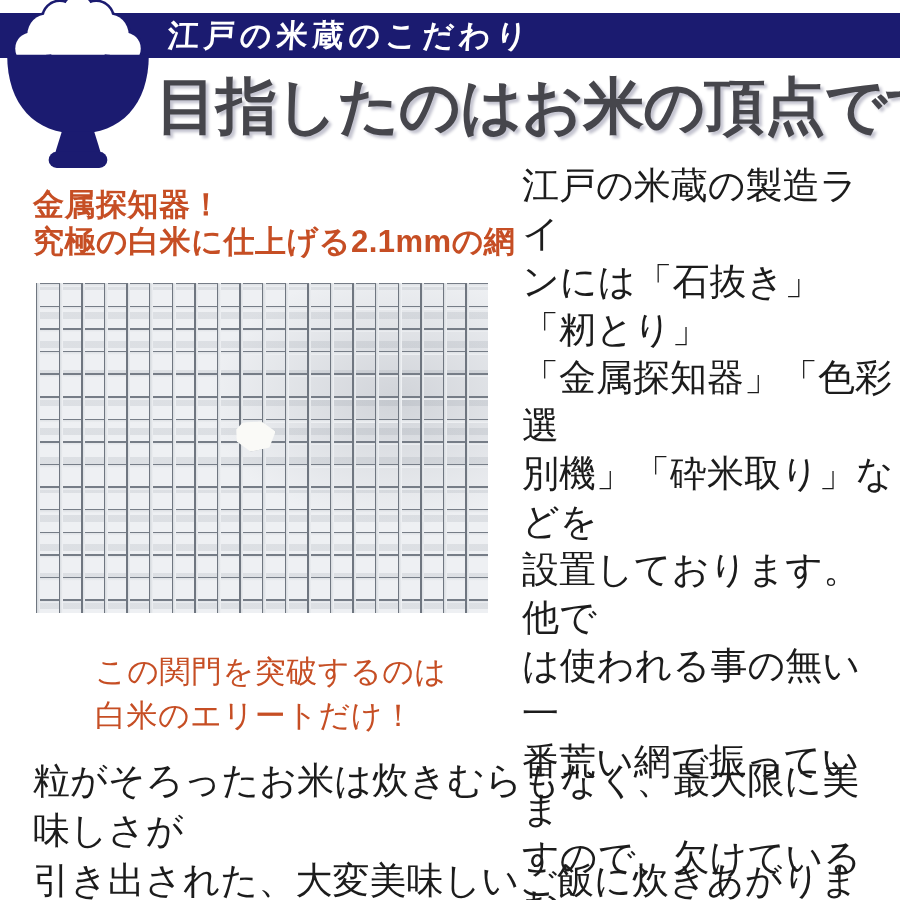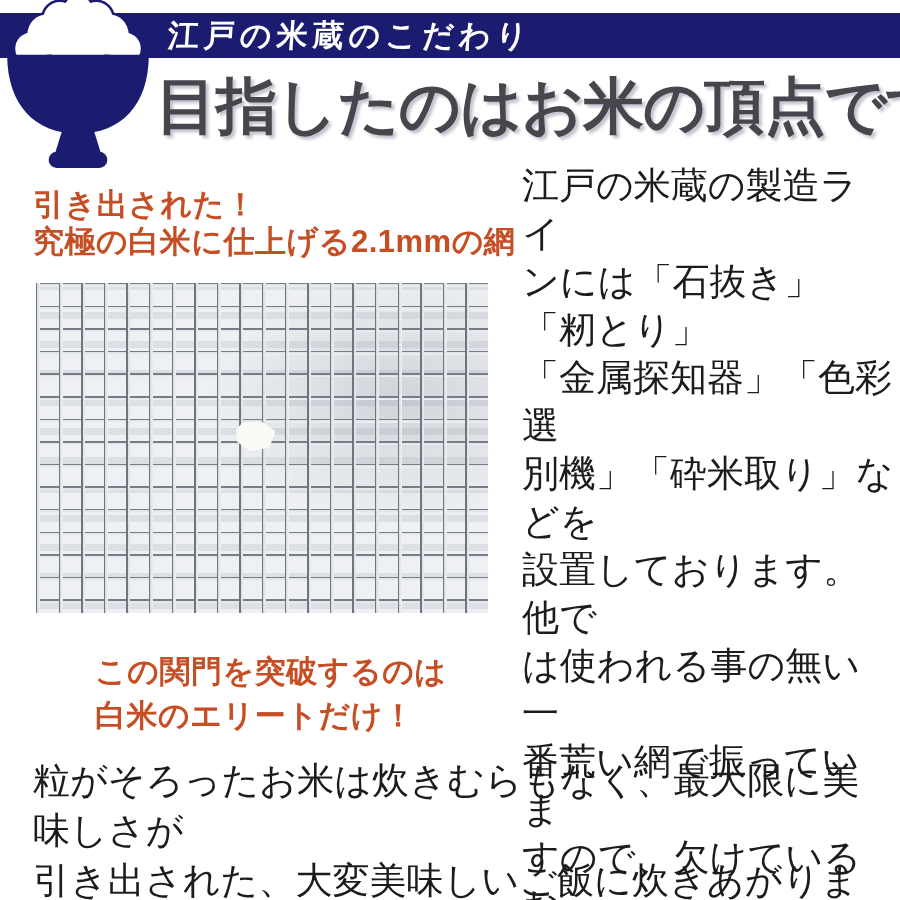--- a/index.html
+++ b/index.html
@@ -46,21 +46,21 @@
   .grain{
     position:absolute;left:198px;top:138px;width:42px;height:30px;
     background:#fafaf7;
     clip-path:polygon(25% 0,70% 5%,100% 45%,80% 95%,35% 100%,5% 60%,8% 20%);
     transform:rotate(-8deg);
     box-shadow:2px 3px 3px rgba(90,95,105,0.35);
   }
   
   .caption{
     position:absolute;left:95px;top:650px;
-    font-size:31px;font-weight:bold;color:#c64e24;
+    font-size:31px;font-weight:normal;color:#c64e24;
     line-height:44px;white-space:pre-line;letter-spacing:0.5px;
   }
   
   .right-par{
     position:absolute;left:522px;top:162px;width:372px;
     font-family:"Liberation Serif",serif;
     font-size:37px;line-height:48px;color:#1c1c1c;
     white-space:pre-line;letter-spacing:0px;
   }
   
@@ -108,21 +108,21 @@
       <g fill="#1b1b70">
         <path d="M6,54 L146,54 C146,104 118,132 76,132 C34,132 6,104 6,54 Z"></path>
         <path d="M60,130 L92,130 L100,156 L52,156 Z"></path>
         <rect x="47" y="150" width="58" height="16" rx="8"></rect>
       </g>
     </svg>
   </div>
 
   <h1 class="headline">目指したのはお米の頂点です。</h1>
 
-  <div class="red-heading">引き出された！
+  <div class="red-heading">金属探知器！
 究極の白米に仕上げる2.1mmの網</div>
 
   <div class="mesh">
     <div class="grain"></div>
   </div>
 
   <div class="caption">この関門を突破するのは
 白米のエリートだけ！</div>
 
   <div class="right-par">江戸の米蔵の製造ライ

